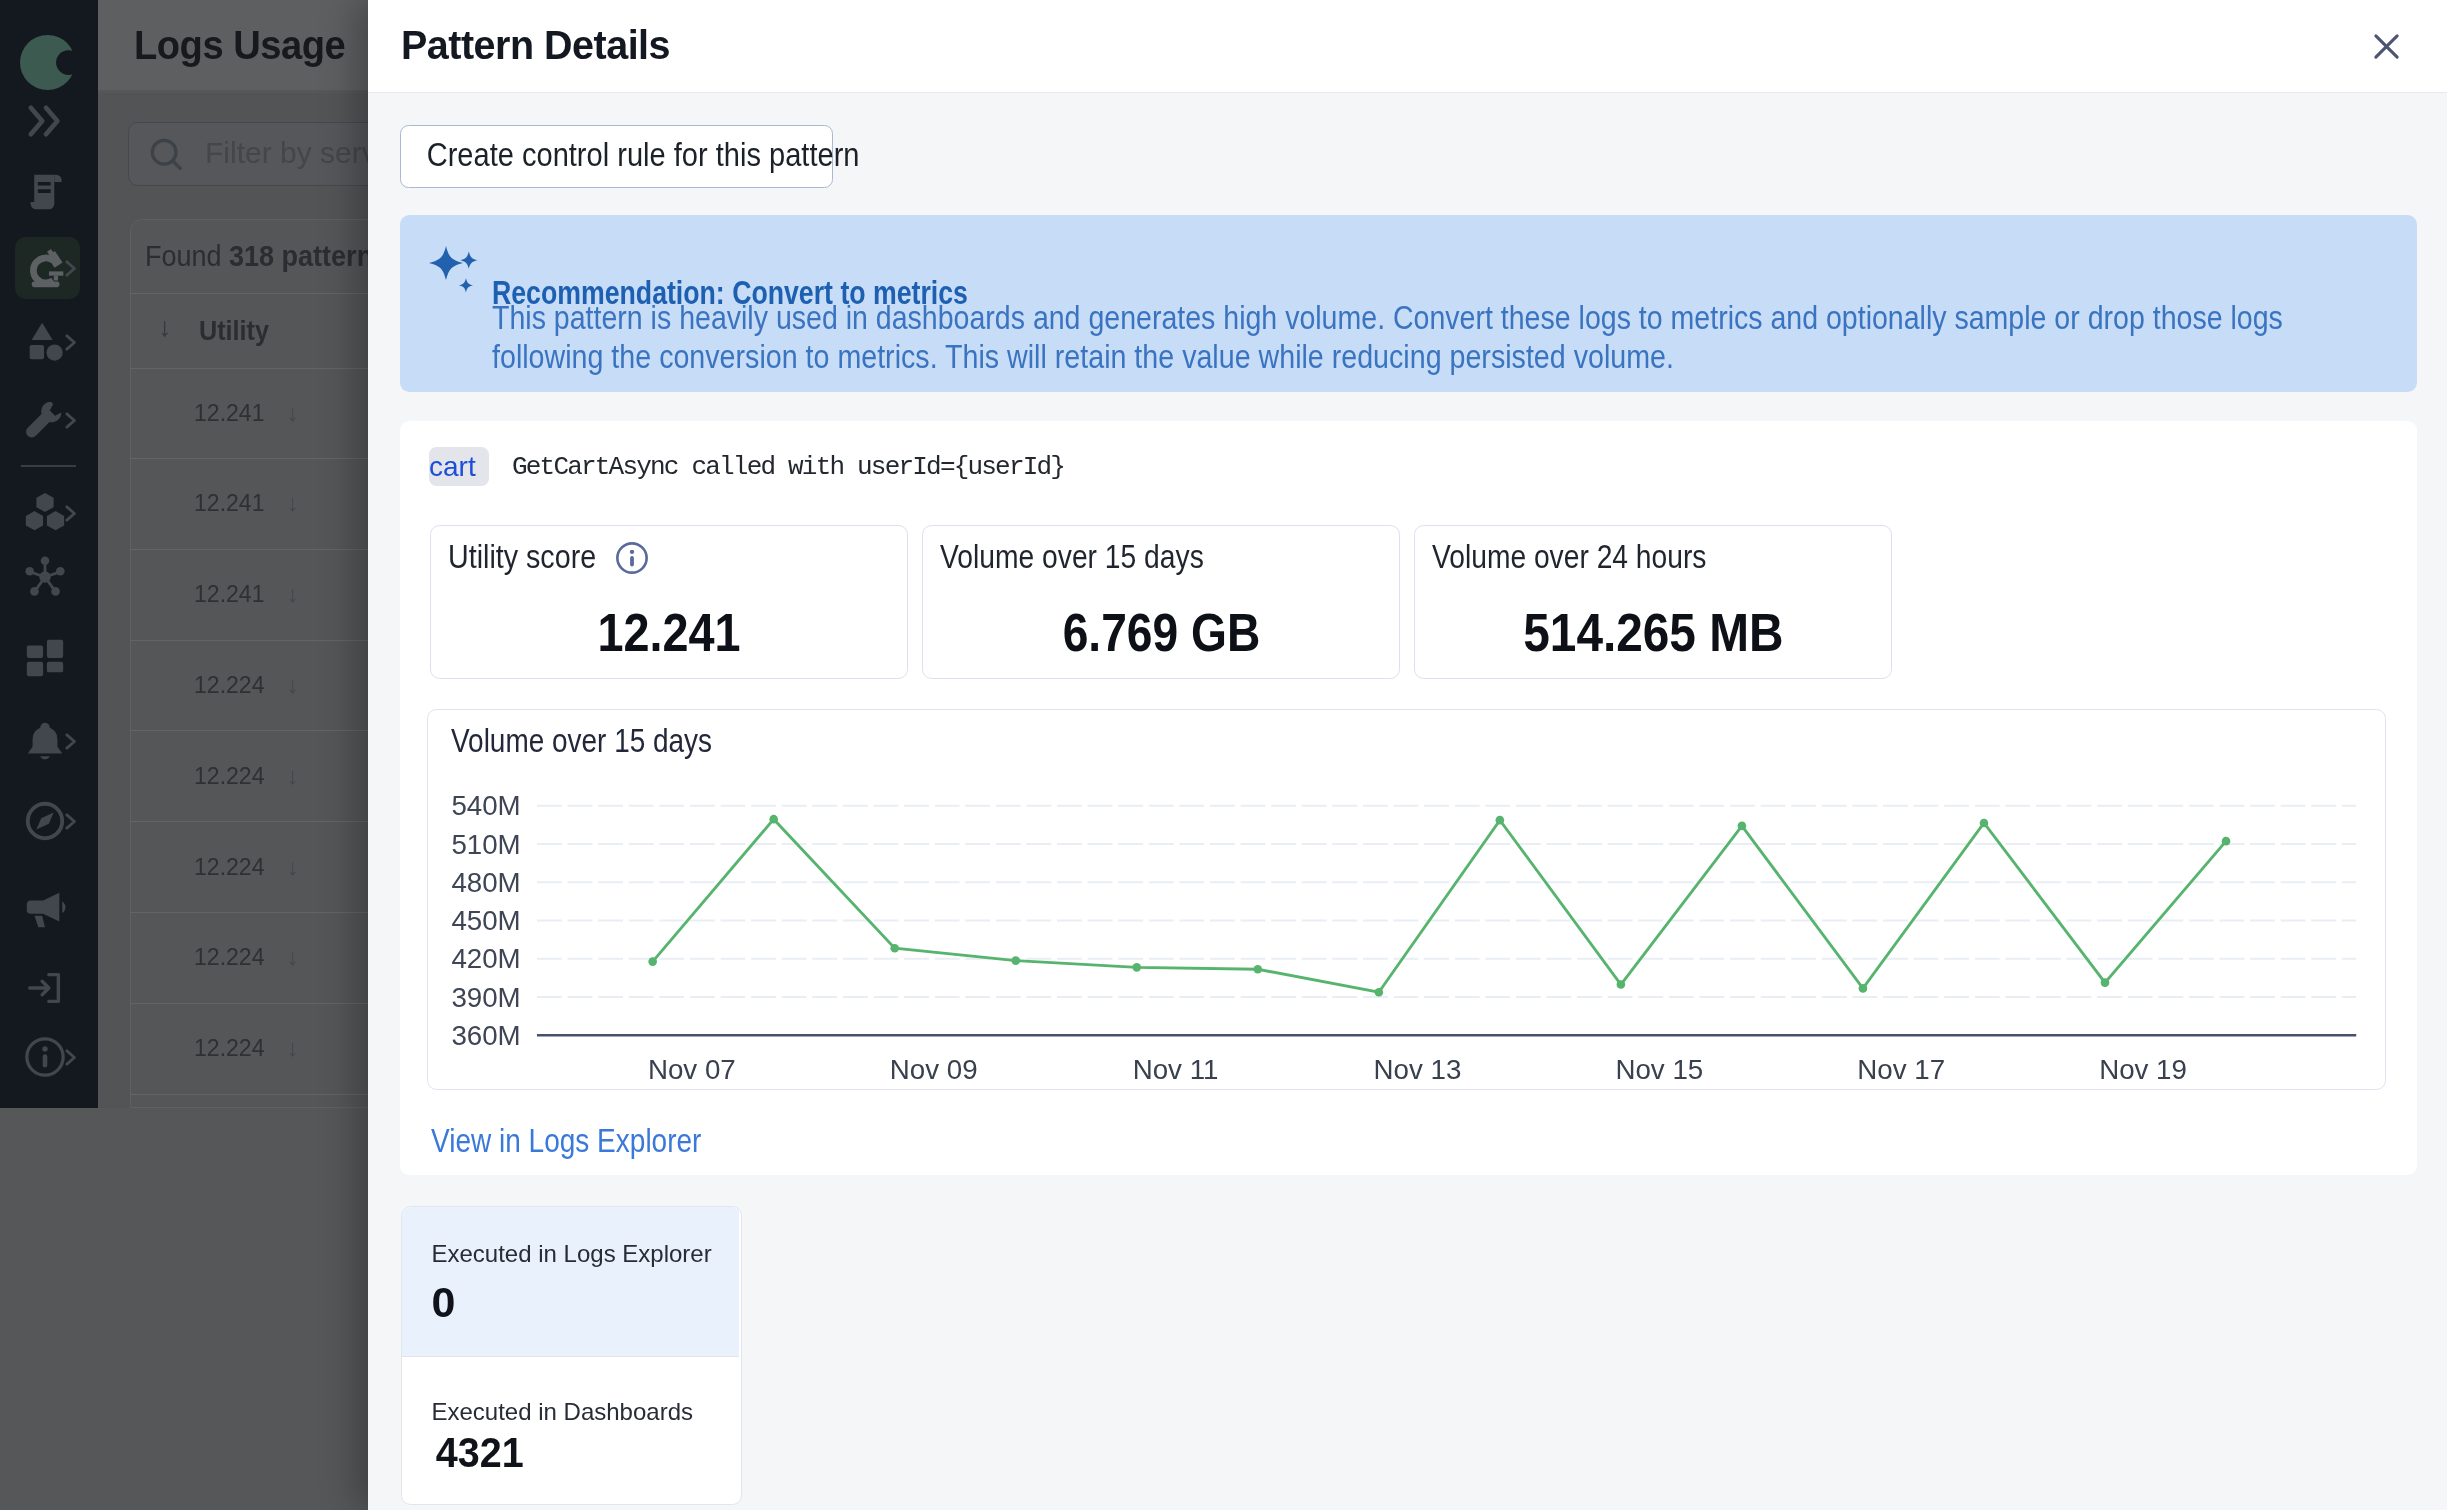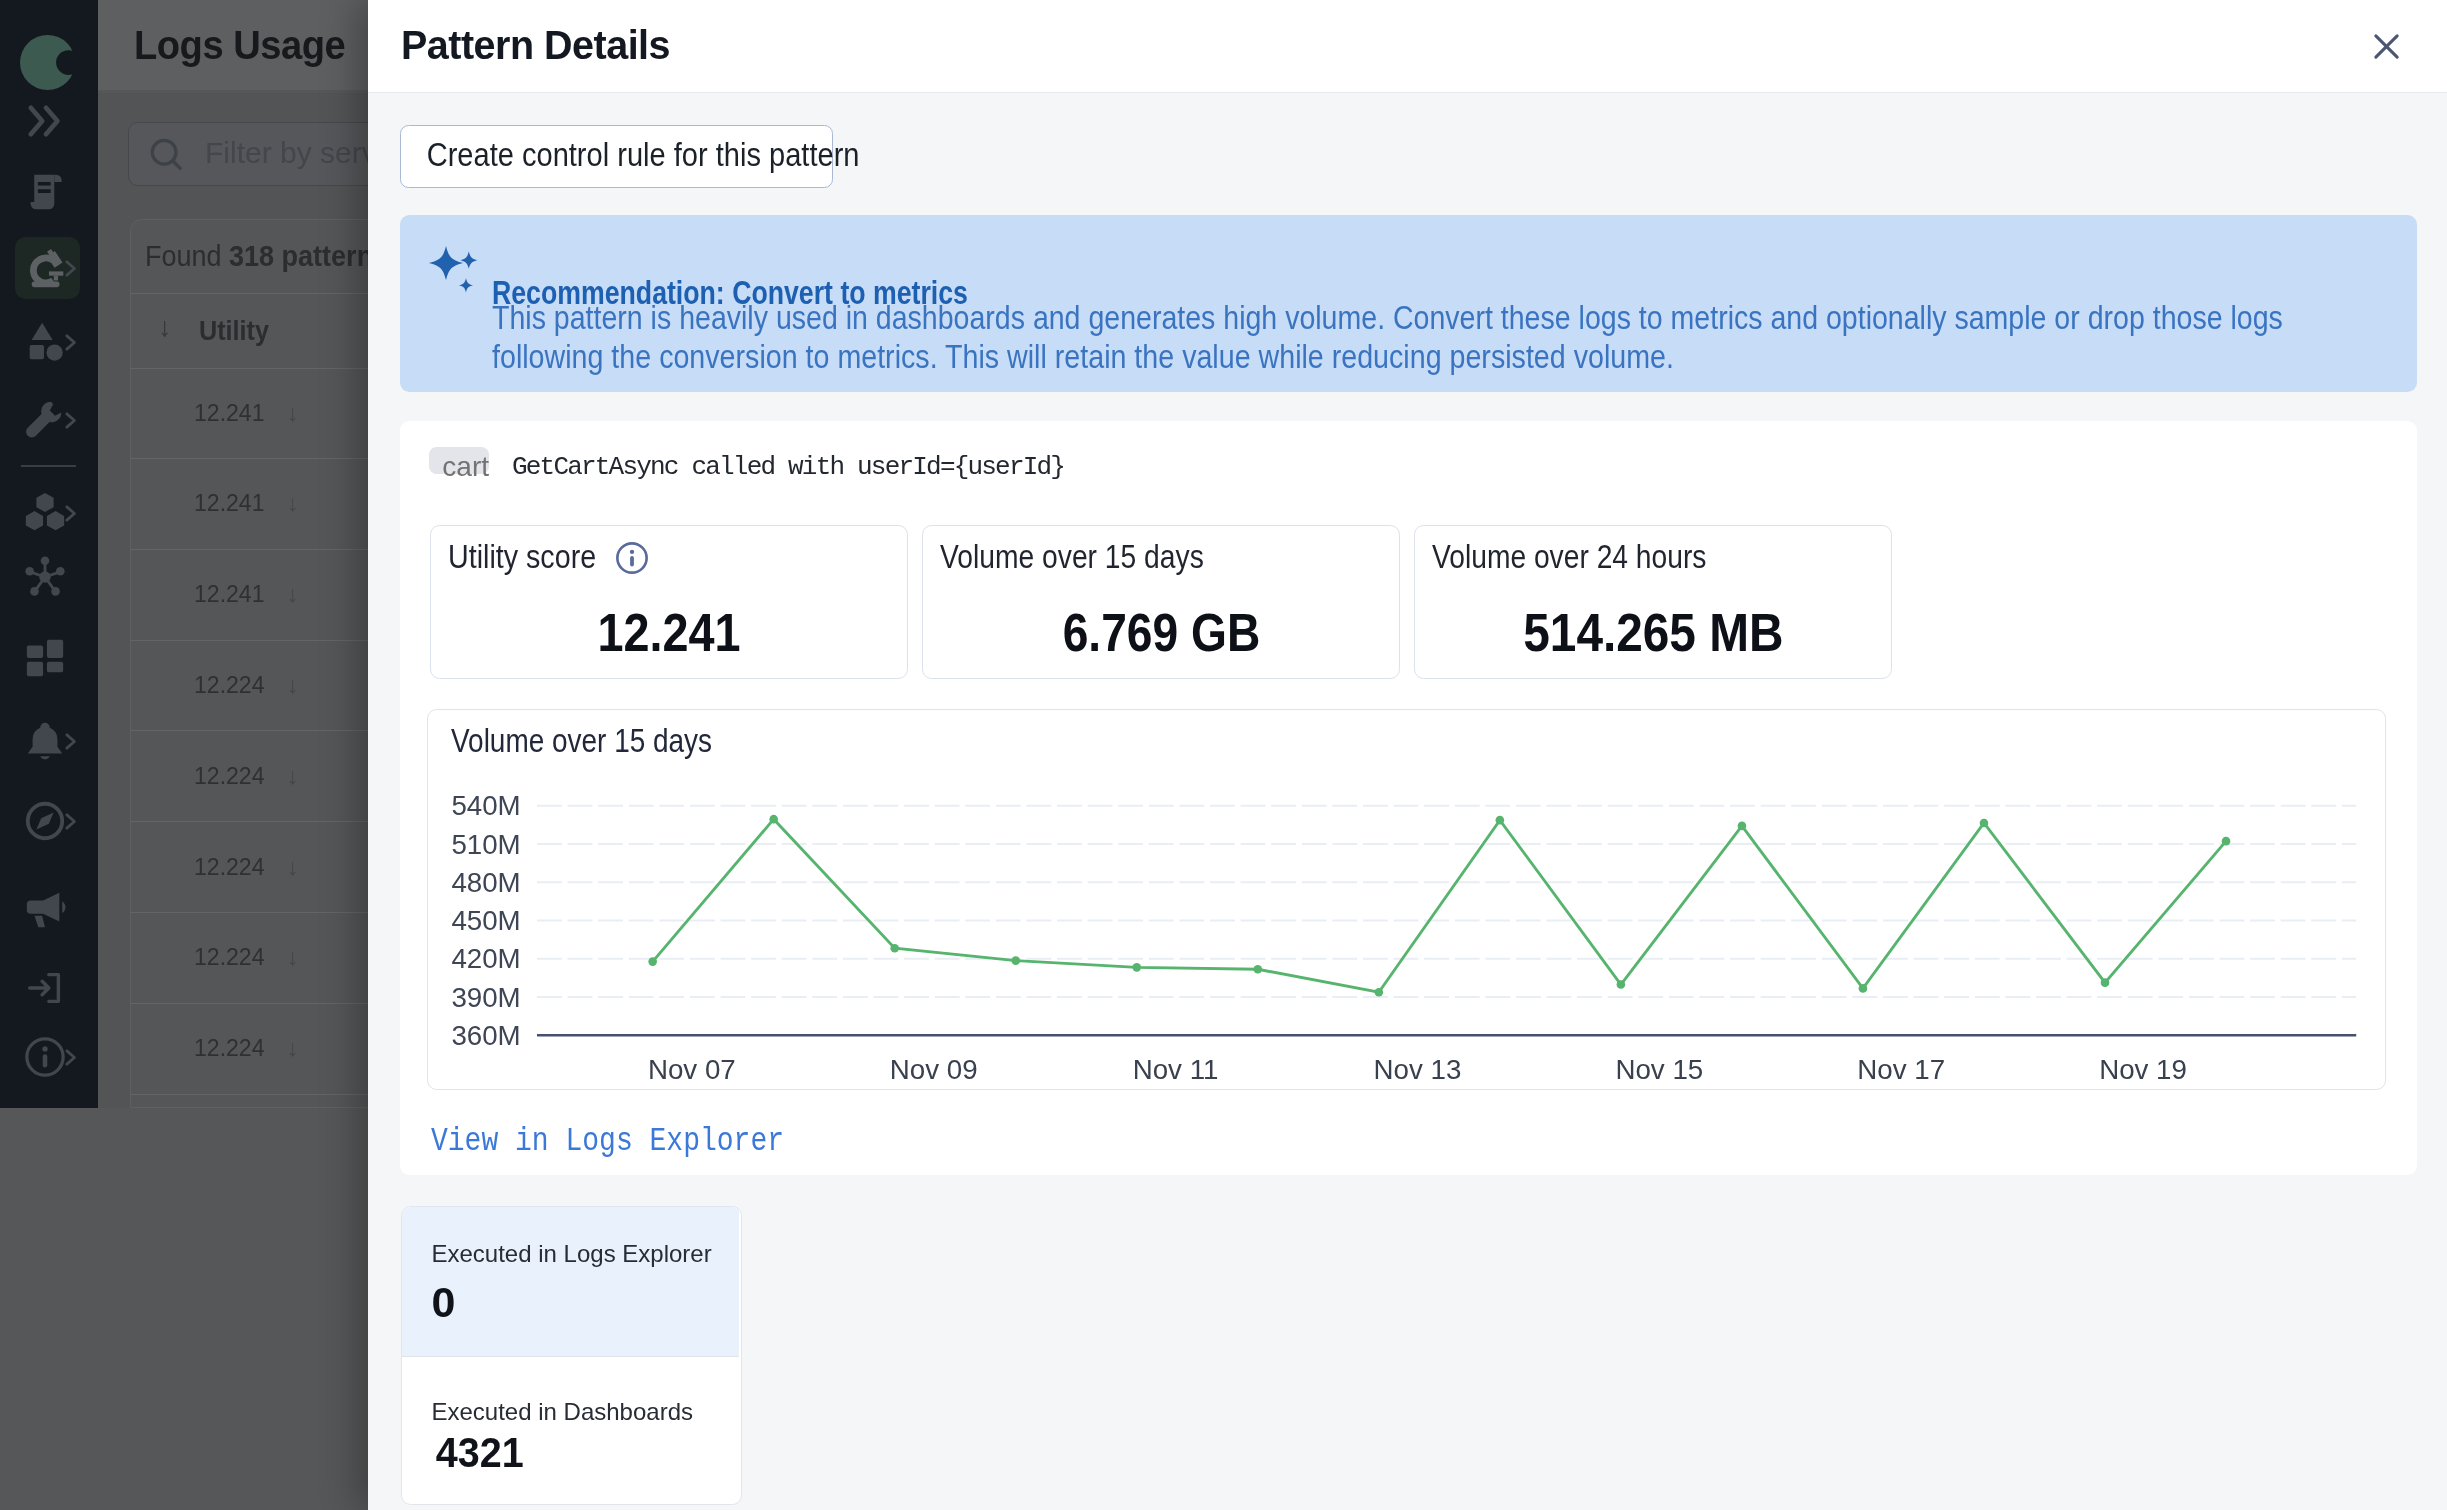--- a/index.html
+++ b/index.html
@@ -45,35 +45,35 @@
   border:1.9px solid #aab8d5; border-radius:8.6px; text-align:center; line-height:59px;
   font-size:32.5px; font-weight:500; color:#1b2128; }
 #reco { left:32px; top:215px; width:2017px; height:177px; background:#c7dcf6;
   border-radius:9.6px; }
 #recoicon { left:27px; top:29px; }
 #recotitle { left:92px; top:34px; font-size:32.5px; font-weight:bold; color:#1d60b2;margin-top:26px; }
 #recobody { left:92px; top:84px; font-size:32.5px; color:#3a74c1; line-height:39px; }
 
 #bigcard { left:32px; top:421px; width:2017px; height:754px; background:#fff;
   border-radius:9.6px; }
-#pill { left:29px; top:26px; width:60px; height:27px; background:#e3e5eb;
-  border-radius:7.6px; text-align:right; line-height:39px; font-size:28px; color:#737373; }
+#pill { left:29px; top:26px; width:60px; height:39px; background:#e3e5eb;
+  border-radius:7.6px; text-align:left; line-height:39px; font-size:28px; color:#1d4ed8; }
 #mono { left:112px; top:26px; height:39px; line-height:40px;
   font-family:"Liberation Mono", monospace; font-size:26px; letter-spacing:-1.8px;
   color:#23272f; }
 .stat { position:absolute; top:104px; width:478px; height:154px; background:#fff;
   border:1.9px solid #dce1ed; border-radius:9.6px; }
 .statlabel { position:absolute; left:17px; top:13.4px; font-size:32.5px; color:#1f242e; }
 .statnum { position:absolute; left:0; width:100%; top:76px; text-align:center;
   font-size:53px; font-weight:bold; color:#0d1016; }
 .info { position:absolute; top:15.3px; }
 #chartcard { left:27px; top:288px; width:1959px; height:381px; background:#fff;
   border:1.9px solid #dfe3ee; border-radius:9.6px; }
 #charttitle { left:23px; top:13.4px; font-size:32.5px; color:#22283a; }
-#link { left:31px; top:702px; font-size:32.5px; color:#3b79d9;font-family:Liberation Mono, monospace; }
+#link { left:31px; top:702px; font-size:32.5px; color:#3b79d9; }
 
 #execcard { left:32.5px; top:1206px; width:341px; height:299px; background:#fff;
   border:1.9px solid #e2e6ec; border-radius:9.6px; overflow:hidden; }
 #execblue { left:0; top:0; width:337px; height:150px; background:#e9f2fc;
   border-bottom:1.9px solid #dfe3ea; }
 .execlabel { position:absolute; left:30px; font-size:24px; color:#272c35; }
 .execnum { position:absolute; left:30px; font-size:43px; font-weight:bold; color:#101319; }
 </style>
 </head>
 <body>

